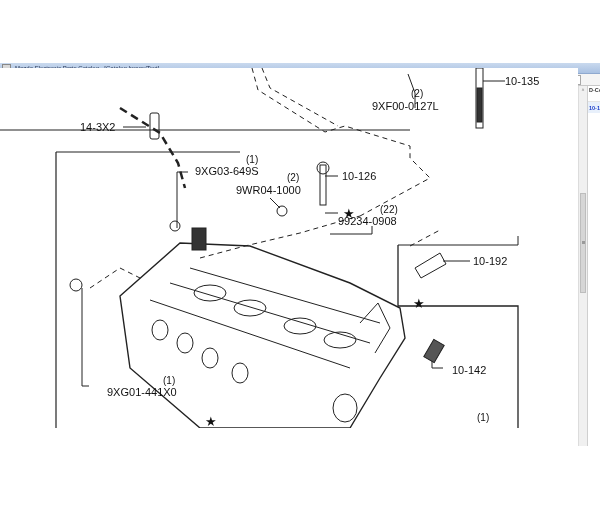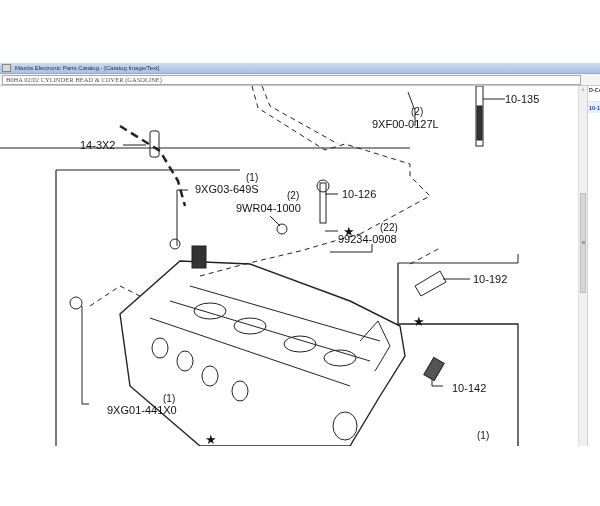--- a/index.html
+++ b/index.html
@@ -3,21 +3,21 @@
 <meta charset="utf-8">
 <style>
   html, body { margin:0; padding:0; background:#ffffff; }
   body { width:600px; height:506px; position:relative; overflow:hidden; font-family:"Liberation Sans", sans-serif; }
   .app { position:absolute; left:0; top:63px; width:600px; height:383px; background:#fff; overflow:hidden; }
   .titlebar { position:absolute; left:0; top:0; width:600px; height:10px; background:linear-gradient(#c9d9ee,#a9c1e2); border-bottom:1px solid #8fa9cf; display:flex; align-items:center; }
   .titlebar .app-icon { width:7px; height:6px; margin:0 4px 0 2px; background:#d8d8d8; border:1px solid #888; }
   .titlebar .title { font-size:6px; color:#1f2f4f; white-space:nowrap; }
   .headerbar { position:absolute; left:0; top:11px; width:600px; height:11px; background:#f4f4f4; border-bottom:1px solid #c8c8c8; }
   .headerbar .section-label { position:absolute; left:2px; top:1px; width:574px; height:8px; border:1px solid #a8a8a8; background:#fff; font-family:"Liberation Serif", serif; font-size:6.5px; line-height:8px; color:#555; padding-left:3px; box-sizing:content-box; }
-  .diagram { position:absolute; left:0; top:23px; width:578px; height:360px; background:#fff; overflow:hidden; }
+  .diagram { position:absolute; left:0; top:5px; width:578px; height:360px; background:#fff; overflow:hidden; }
   .diagram svg { position:absolute; left:0; top:0; }
   .scrollbar { position:absolute; left:578px; top:23px; width:8px; height:360px; background:#f0f0f0; border-left:1px solid #dcdcdc; border-right:1px solid #cfcfcf; }
   .scroll-up { position:absolute; left:0; top:0; width:8px; height:8px; font-size:5px; color:#777; text-align:center; line-height:8px; }
   .scroll-thumb { position:absolute; left:1px; top:107px; width:6px; height:100px; background:#d6d6d6; border:1px solid #bdbdbd; box-sizing:border-box; }
   .scroll-grip { position:absolute; left:1px; top:47px; width:3px; height:3px; background:#9a9a9a; }
   .sidepanel { position:absolute; left:587px; top:23px; width:13px; height:360px; background:#fff; overflow:hidden; border-left:1px solid #cfcfcf; }
   .side-header { font-size:5.5px; font-weight:bold; color:#333; padding:1px 0 0 1px; white-space:nowrap; height:14px; border-bottom:1px solid #e4e4e4; }
   .side-link { font-size:5.5px; font-weight:bold; color:#1a3cc8; padding:3px 0 0 1px; white-space:nowrap; background:#e8f0fb; height:8px; }
   .lbl { font-family:"Liberation Sans", sans-serif; font-size:11px; fill:#111; }
   .qty { font-family:"Liberation Sans", sans-serif; font-size:10px; fill:#111; }

